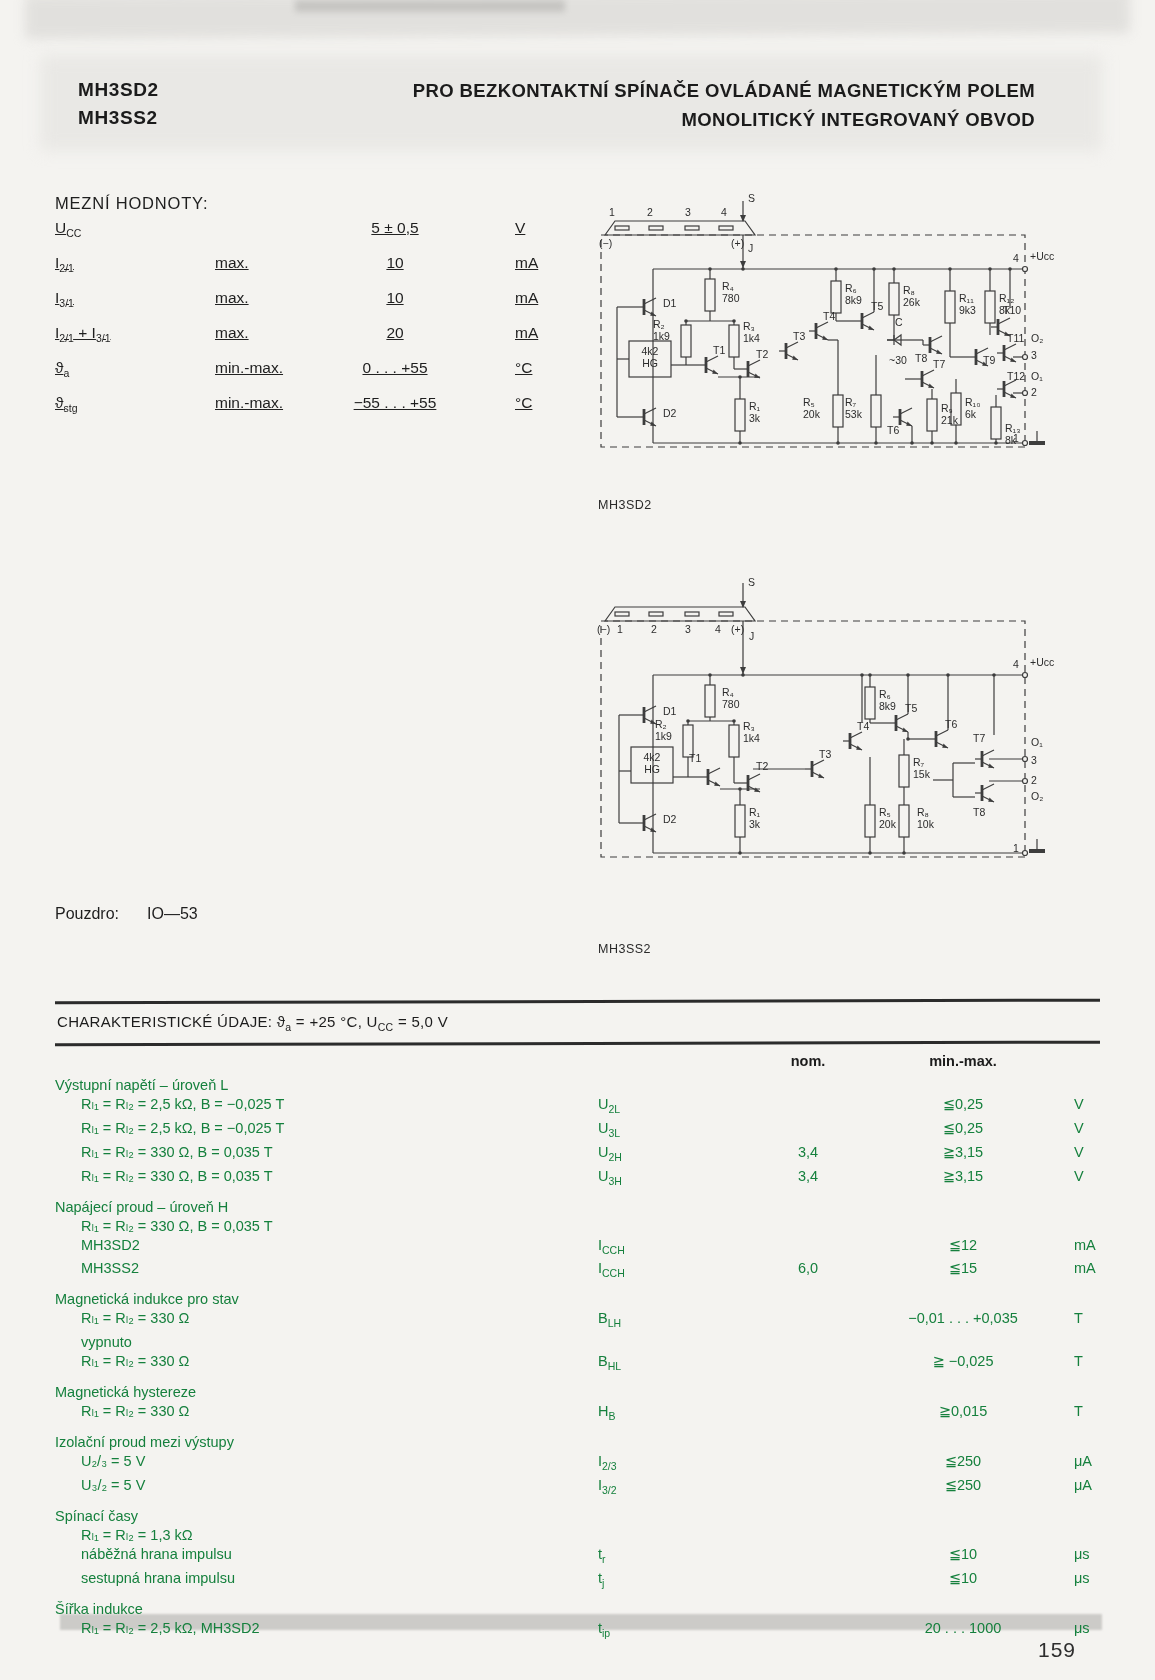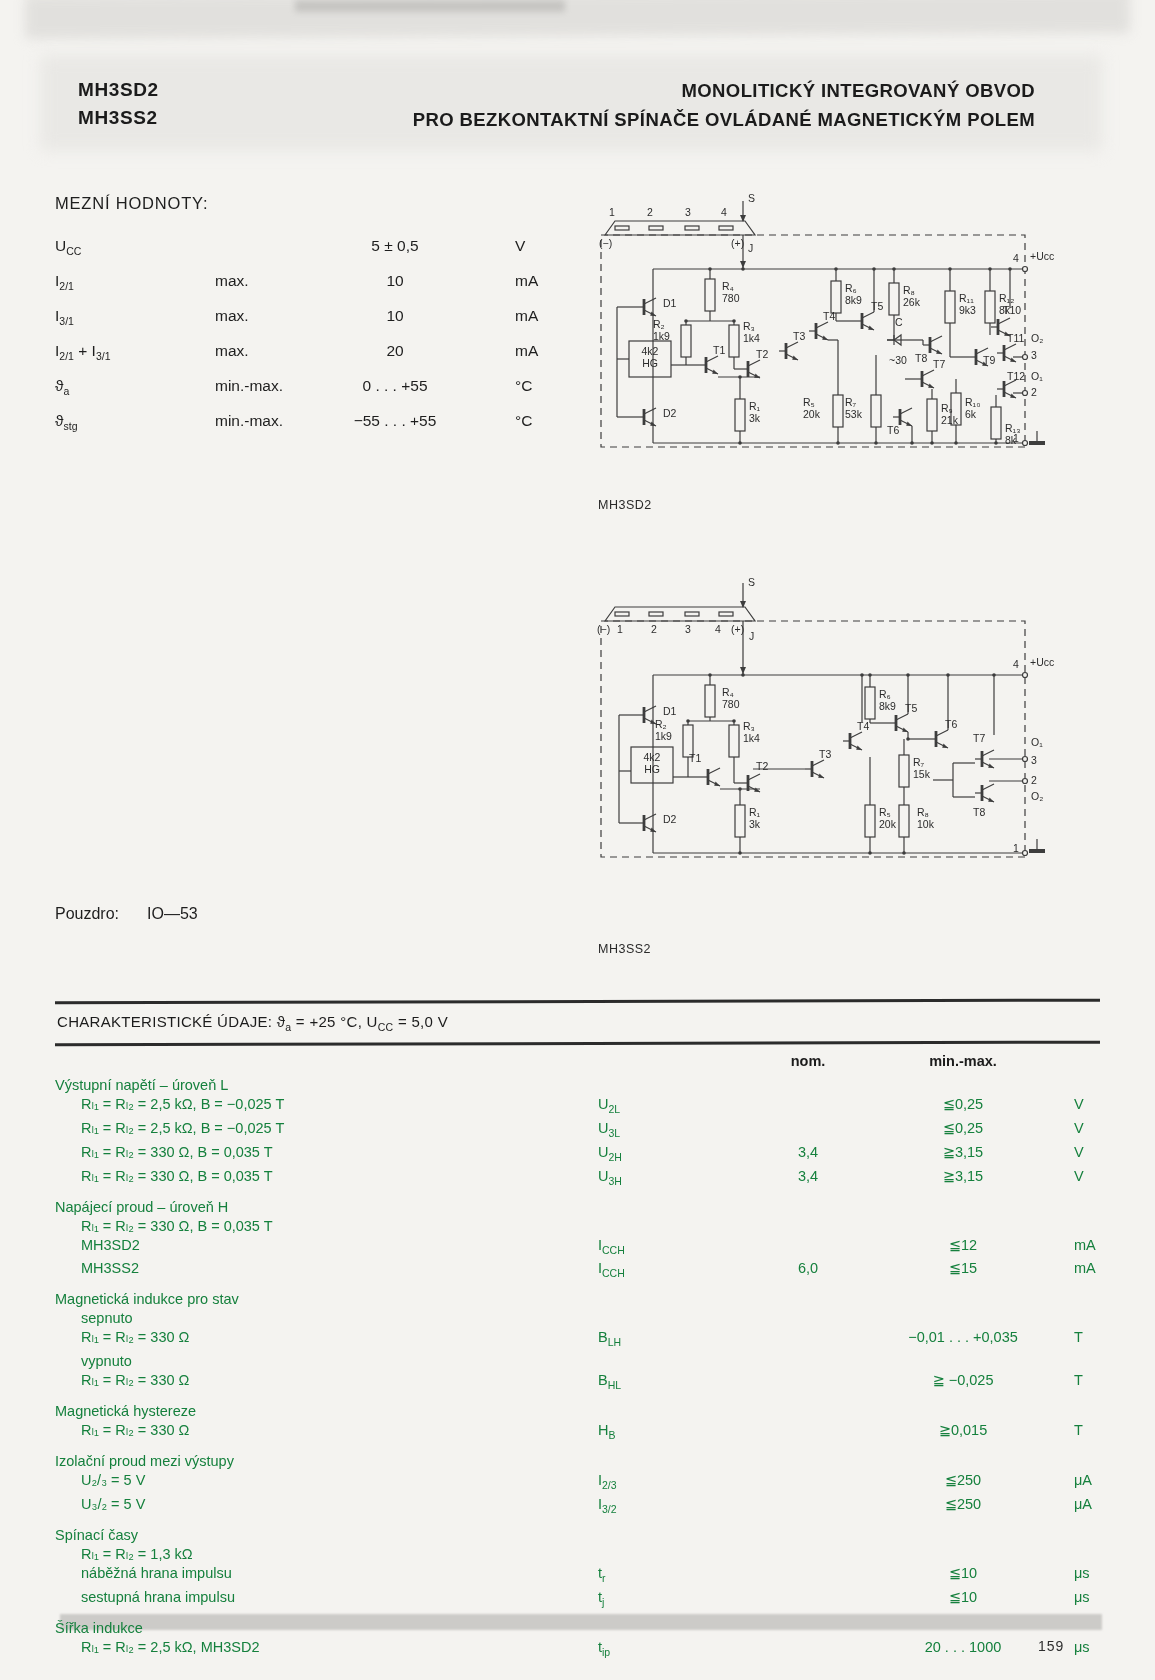--- a/index.html
+++ b/index.html
@@ -5,21 +5,21 @@
   html,body{margin:0;padding:0;background:#dddcd9;}
   .page{position:relative;width:1155px;height:1680px;background:#f4f3f0;overflow:hidden;
         font-family:"Liberation Sans","DejaVu Sans",sans-serif;color:#222;}
   .smudge{position:absolute;pointer-events:none;}
   
   .hdr-parts{position:absolute;left:78px;top:76px;font-size:19px;font-weight:bold;letter-spacing:.6px;line-height:28px;color:#1b1b1b;}
   .hdr-title{position:absolute;right:120px;top:76px;text-align:right;font-size:18.5px;font-weight:bold;letter-spacing:.4px;line-height:29px;color:#1b1b1b;}
   
   .limits{position:absolute;left:55px;top:194px;width:560px;}
   .limits h3{margin:0;font-size:16.5px;font-weight:normal;letter-spacing:.8px;color:#1e1e1e;}
-  .lrows{margin-top:18px;}
+  .lrows{text-decoration:underline;}
   .lrow{display:flex;align-items:baseline;line-height:29px;font-size:15.5px;color:#1e1e1e;}
   .l-sym{width:160px;flex:none;}
   .l-cond{width:105px;flex:none;}
   .l-val{width:150px;flex:none;text-align:center;}
   .l-unit{margin-left:45px;flex:none;}
   sub{font-size:10.5px;}
   
   .sch{position:absolute;}
   .sch svg{position:absolute;left:0;top:0;}
   .sl{position:absolute;font-size:10.5px;line-height:11.5px;white-space:pre-line;color:#2c2c2c;}
@@ -37,39 +37,39 @@
   .colhead .mmh{width:190px;flex:none;text-align:center;}
   .crows{margin-top:6px;}
   .crow{display:flex;align-items:baseline;line-height:19px;font-size:14.5px;color:#15803d;}
   .crow.g{margin-top:7px;}
   .c-desc{width:543px;flex:none;box-sizing:border-box;}
   .i .c-desc{padding-left:26px;}
   .c-sym{width:150px;flex:none;}
   .c-nom{width:120px;flex:none;text-align:center;}
   .c-mm{width:190px;flex:none;text-align:center;}
   .c-unit{width:62px;flex:none;padding-left:16px;box-sizing:border-box;}
-  .pagenum{position:absolute;left:1038px;top:1638px;font-size:14px;color:#2e2e2e;letter-spacing:1px;}
+  .pagenum{position:absolute;left:1038px;top:1638px;font-size:21px;color:#2e2e2e;letter-spacing:1px;}
 </style>
 </head>
 <body>
 
 <div class="page">
 
   <div class="smudge" style="left:25px;top:-8px;width:1105px;height:44px;background:#cfcecb;opacity:.5;filter:blur(6px);transform:rotate(-0.3deg);"></div>
   <div class="smudge" style="left:295px;top:0;width:270px;height:12px;background:#b4b3b0;opacity:.6;filter:blur(3px);"></div>
   <div class="smudge" style="left:40px;top:55px;width:1062px;height:96px;background:#e2e1de;opacity:.6;filter:blur(8px);"></div>
   <div class="smudge" style="left:60px;top:1614px;width:1042px;height:16px;background:#c6c5c2;opacity:.85;filter:blur(1px);"></div>
 
   <div class="hdr-parts">
     <div>MH3SD2</div>
     <div>MH3SS2</div>
   </div>
   <div class="hdr-title">
+    <div>PRO BEZKONTAKTNÍ SPÍNAČE OVLÁDANÉ MAGNETICKÝM POLEM</div>
     <div>MONOLITICKÝ INTEGROVANÝ OBVOD</div>
-    <div>PRO BEZKONTAKTNÍ SPÍNAČE OVLÁDANÉ MAGNETICKÝM POLEM</div>
   </div>
 
   <div class="limits">
     <h3>MEZNÍ HODNOTY:</h3>
     <div class="lrows">
       <div class="lrow">
         <span class="l-sym"><span>U</span><sub>CC</sub></span>
         <span class="l-cond"></span>
         <span class="l-val">5 ± 0,5</span>
         <span class="l-unit">V</span>
@@ -529,27 +529,20 @@
           <span class="c-unit">mA</span>
         </div>
       <div class="crow g">
           <span class="c-desc">Magnetická indukce pro stav</span>
           <span class="c-sym"></span>
           <span class="c-nom"></span>
           <span class="c-mm"></span>
           <span class="c-unit"></span>
         </div>
       <div class="crow i">
-          <span class="c-desc">sepnuto</span>
-          <span class="c-sym"></span>
-          <span class="c-nom"></span>
-          <span class="c-mm"></span>
-          <span class="c-unit"></span>
-        </div>
-      <div class="crow i">
           <span class="c-desc">Rₗ₁ = Rₗ₂ = 330 Ω</span>
           <span class="c-sym"><span>B</span><sub>LH</sub></span>
           <span class="c-nom"></span>
           <span class="c-mm">−0,01 . . . +0,035</span>
           <span class="c-unit">T</span>
         </div>
       <div class="crow i">
           <span class="c-desc">vypnuto</span>
           <span class="c-sym"></span>
           <span class="c-nom"></span>

